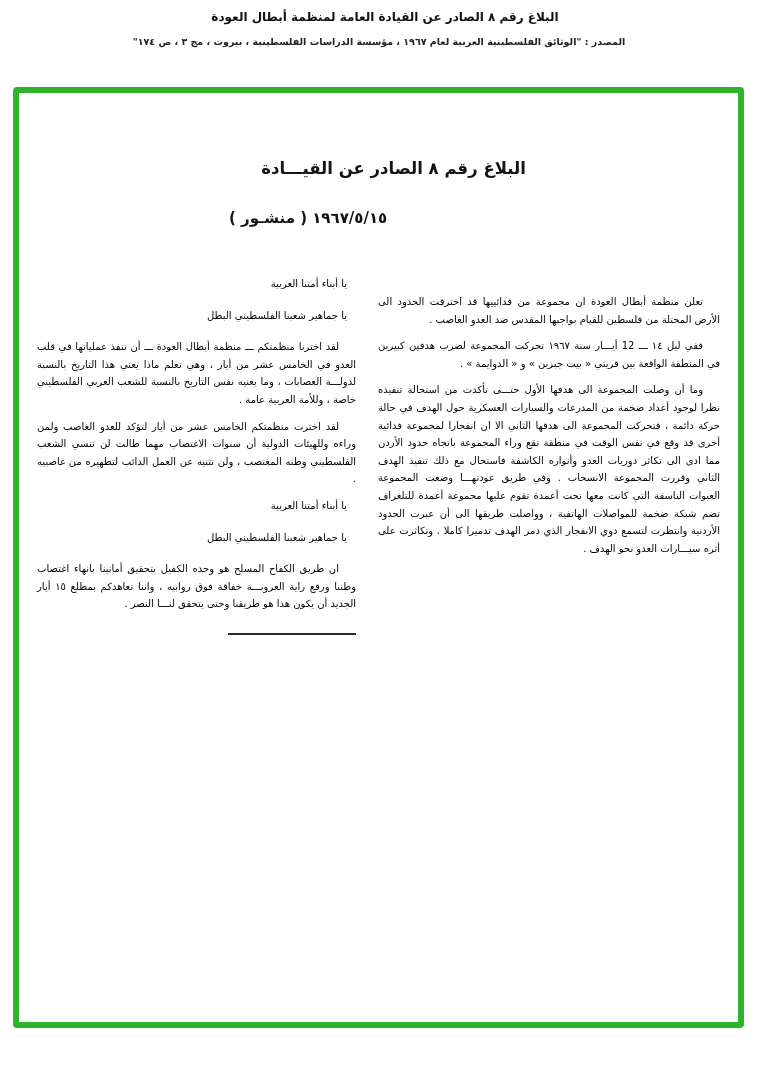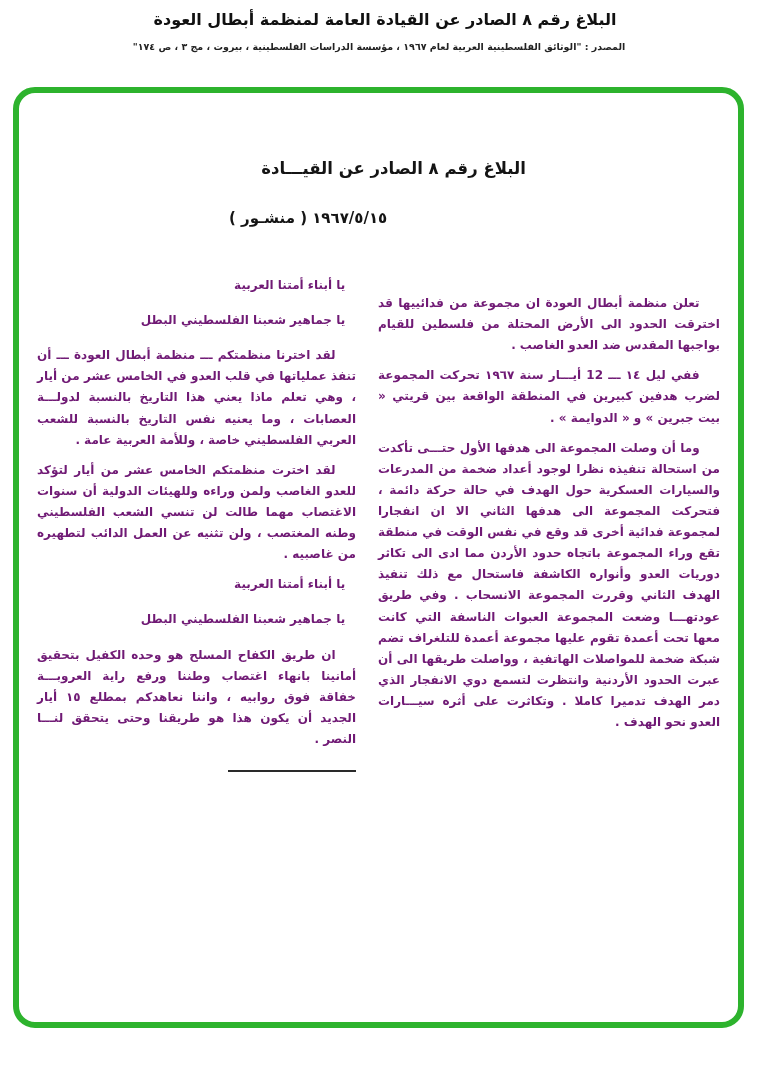--- a/index.html
+++ b/index.html
@@ -20,41 +20,41 @@
   
   .top-header {
     position: absolute;
     top: 10px;
     left: 0;
     right: 0;
     text-align: center;
     direction: rtl;
   }
   .top-header .hdr-title {
-    font-size: 16px;
+    font-size: 12px;
     font-weight: bold;
     letter-spacing: 0.2px;
     margin-left: 12px;
   }
   .top-header .hdr-source {
     margin-top: 12px;
     font-size: 9.5px;
     font-weight: bold;
     color: #222;
   }
 
   
   .frame {
     position: absolute;
     left: 13px;
     top: 87px;
     width: 719px;
     height: 929px;
     border: 6px solid #2db32d;
-    border-radius: 22px;
+    border-radius: 4px;
     background: #ffffff;
     overflow: hidden;
   }
 
   
   .doc-title {
     direction: rtl;
     text-align: center;
     margin: 62px 120px 0 150px;
     font-weight: bold;
@@ -75,24 +75,24 @@
   
   .columns {
     direction: rtl;
     display: flex;
     gap: 22px;
     padding: 0 18px;
     margin-top: 66px;
   }
   .col {
     text-align: justify;
-    font-size: 12px;
-    font-weight: bold;
+    font-size: 10px;
+    font-weight: normal;
     line-height: 1.76;
-    color: #701a75;
+    color: #000000;
   }
   .col-right { flex: 0 0 342px; }   
   .col-left  { flex: 1; margin-top: -22px; }
 
   .col p {
     margin: 0 0 9px 0;
     text-indent: 1.7em;
   }
   .col p.callout {
     text-indent: 0.9em;

